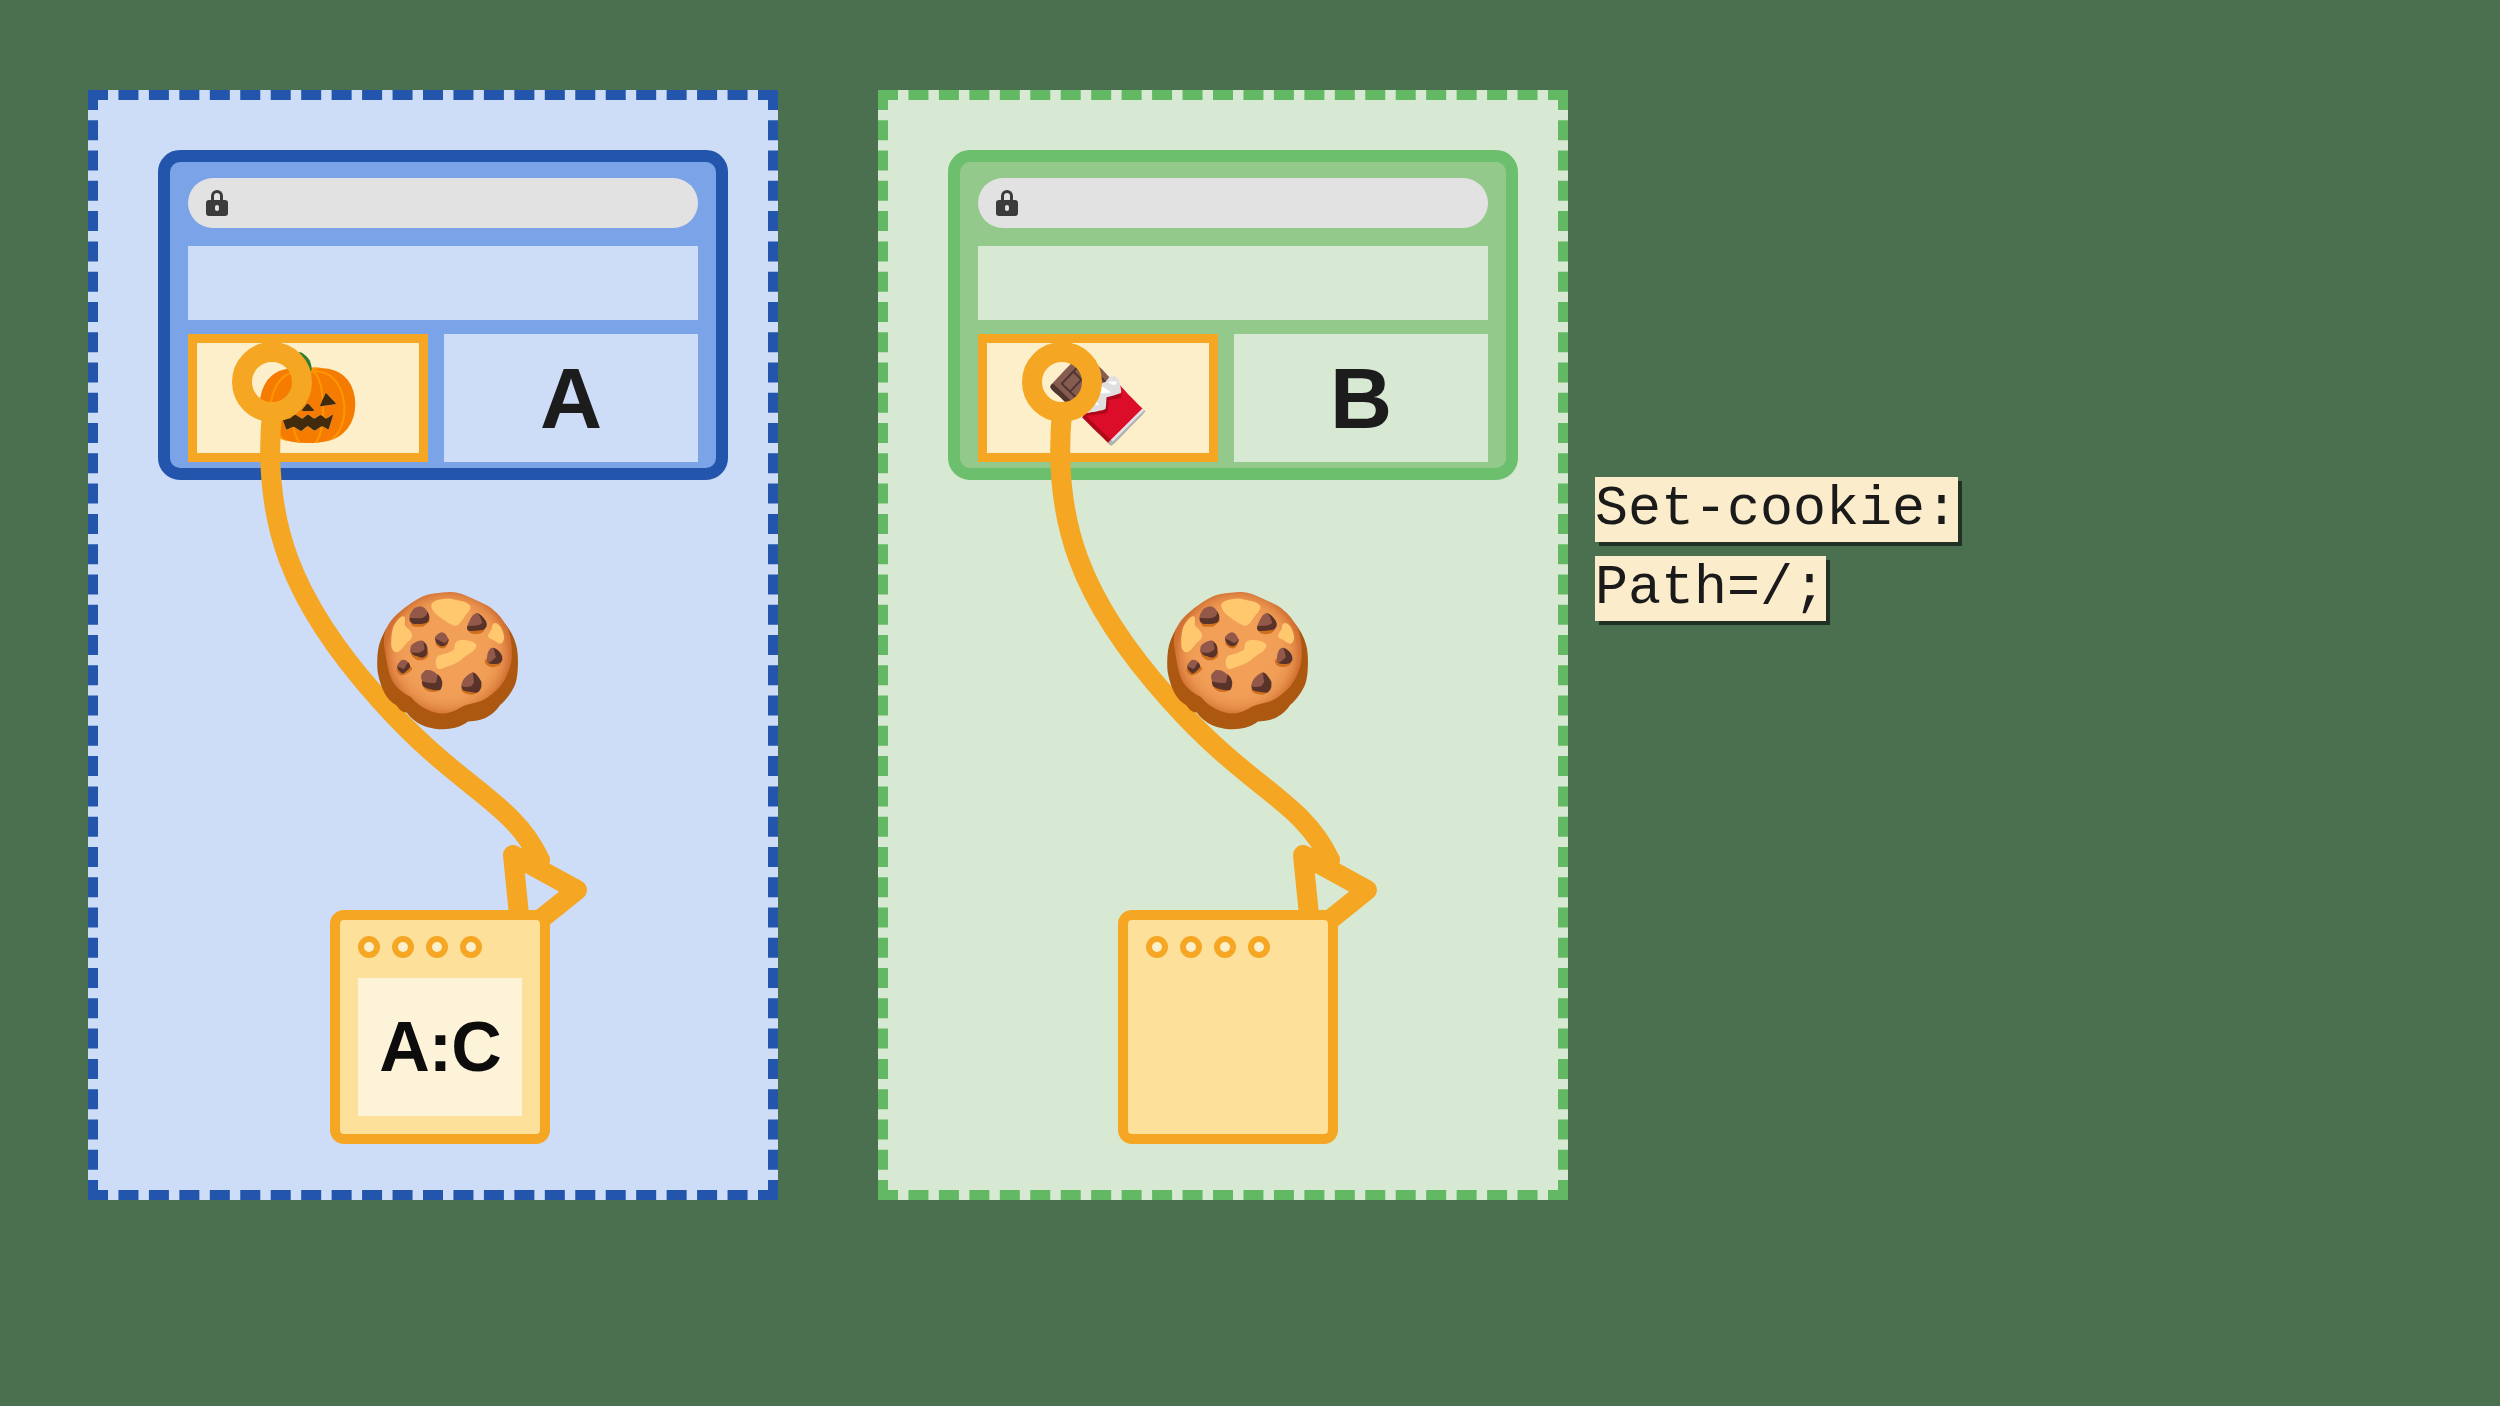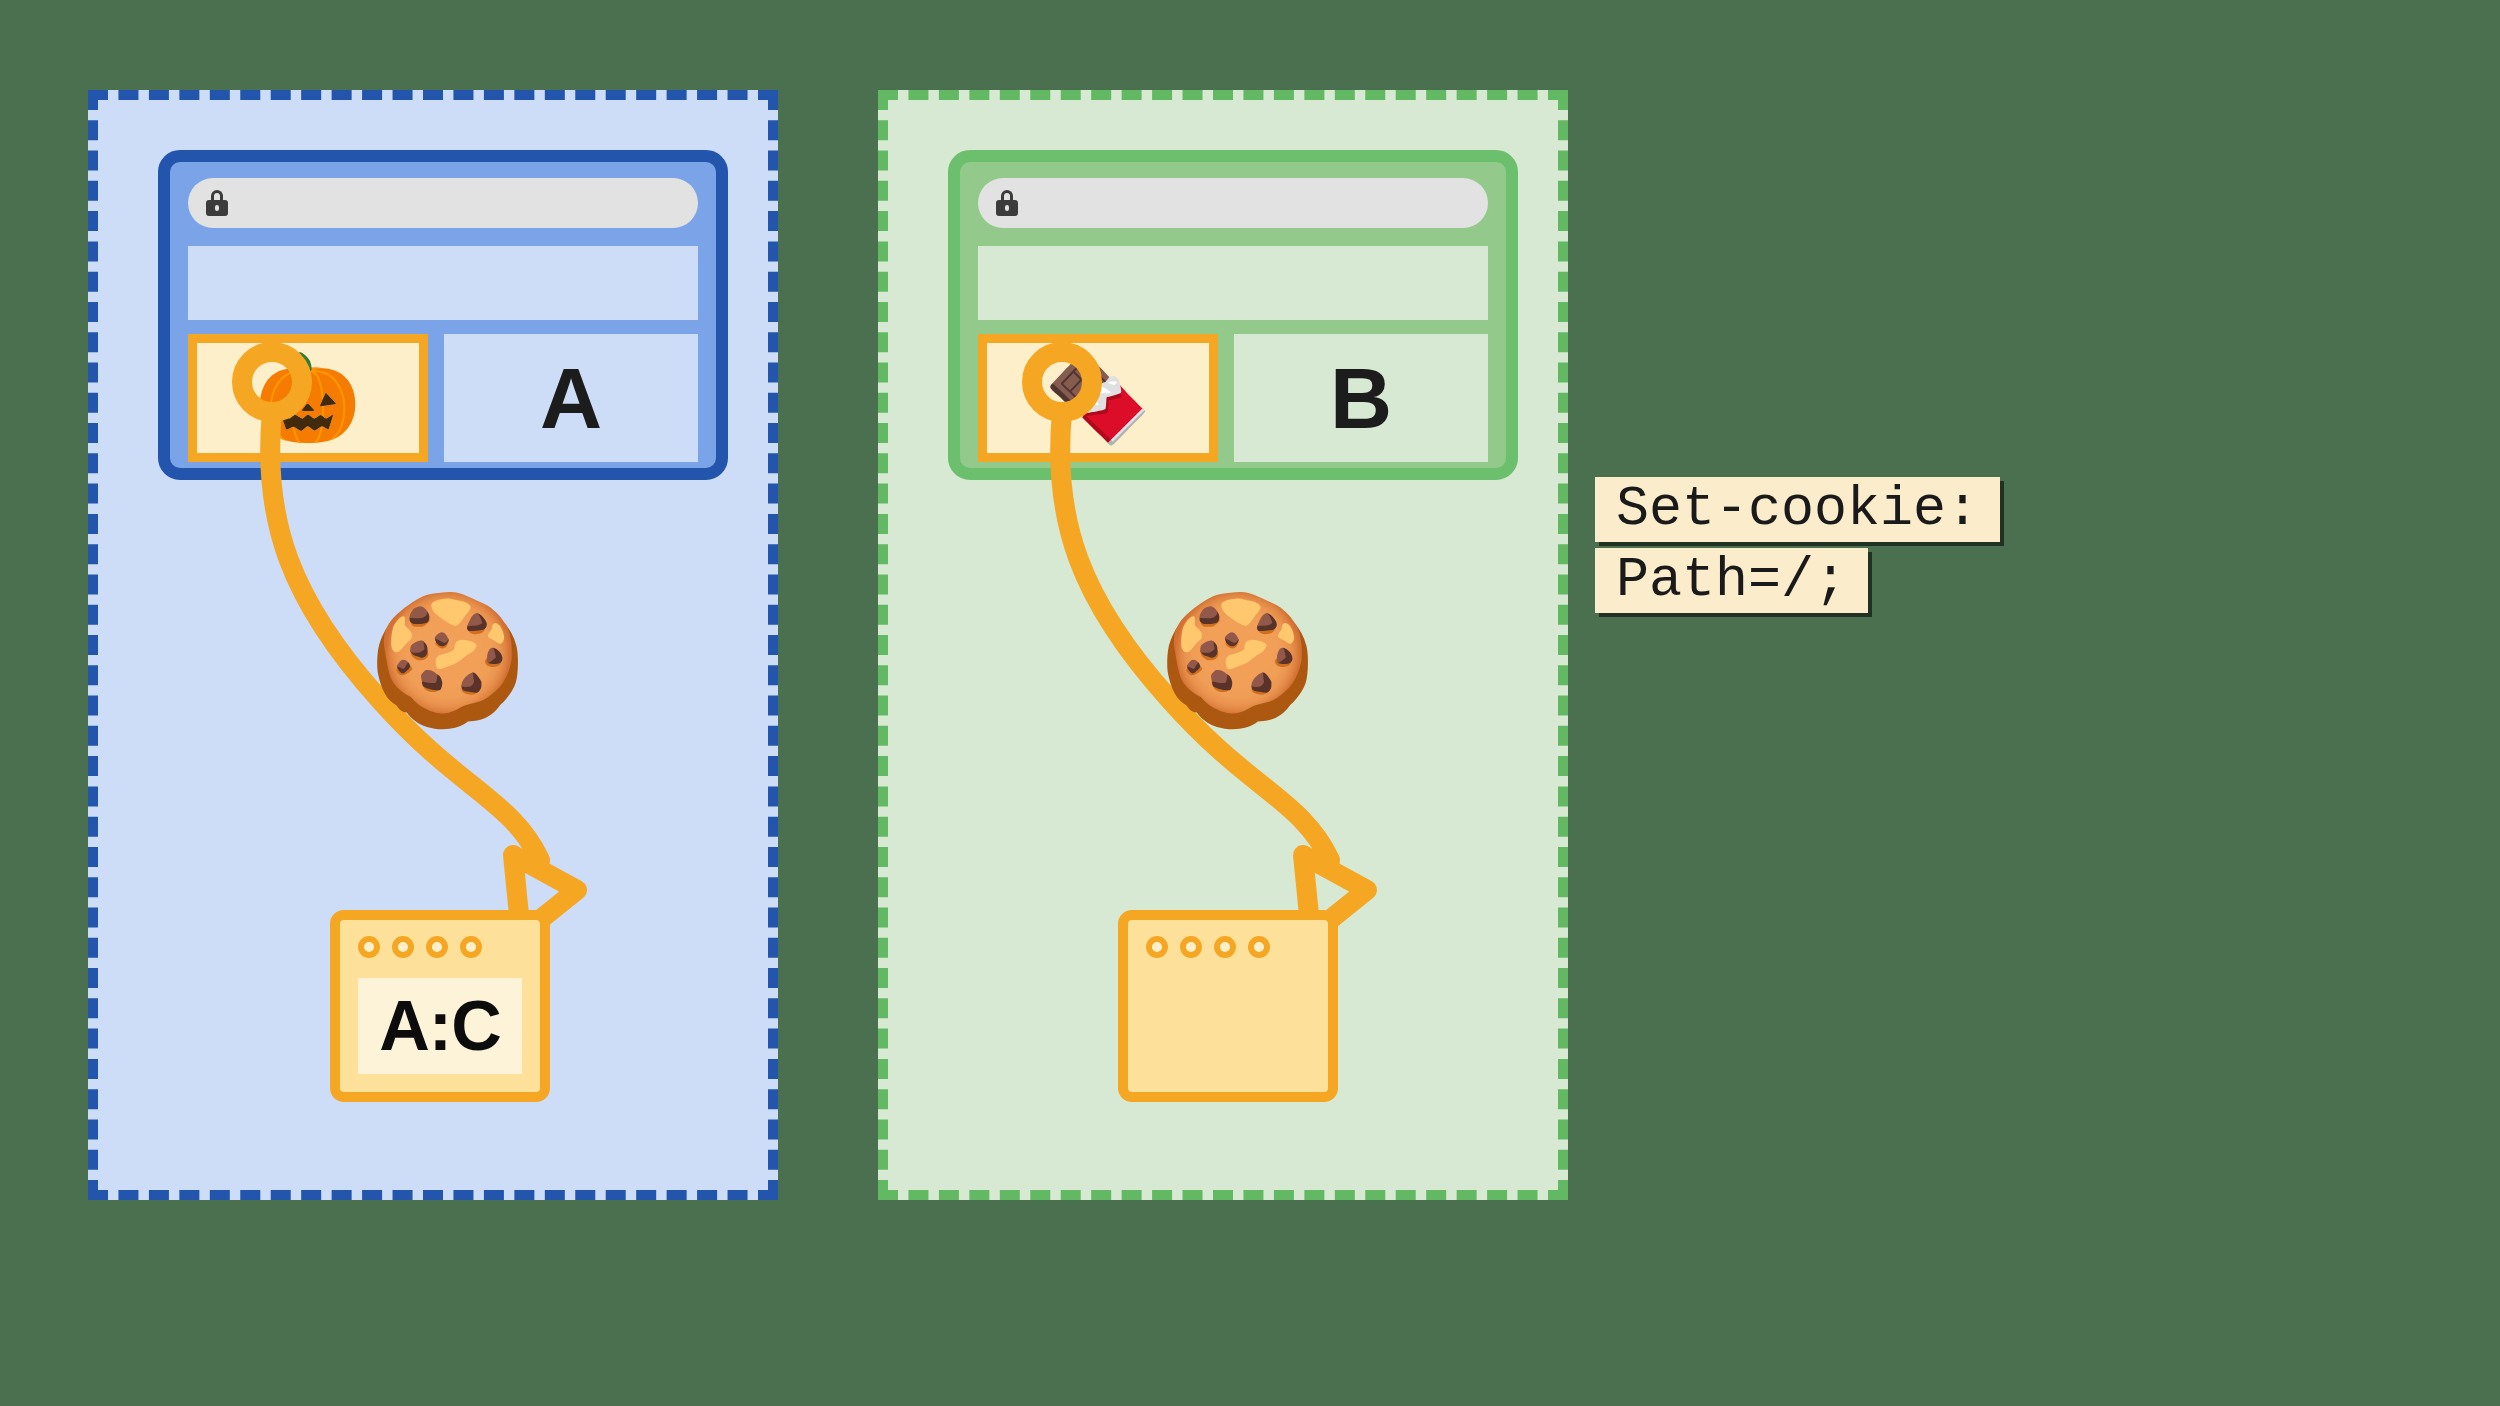--- a/index.html
+++ b/index.html
@@ -164,21 +164,21 @@
     font-size: 128px;
     line-height: 1;
   }
   .cookie.a { left: 368px; top: 596px; }
   .cookie.b { left: 1158px; top: 596px; }
 
   
   .storage {
     position: absolute;
     width: 220px;
-    height: 192px;
+    height: 234px;
     background: #fde09a;
     border: 10px solid #f5a623;
     border-radius: 14px;
     box-sizing: border-box;
   }
   .storage.a { left: 330px; top: 910px; }
   .storage.b { left: 1118px; top: 910px; }
   .storage .dots {
     position: absolute;
     left: 18px;
@@ -218,24 +218,24 @@
     display: flex;
     flex-direction: column;
     align-items: flex-start;
   }
   .code-line {
     background: #fbedcb;
     color: #1a1a1a;
     font-family: "Liberation Mono", "DejaVu Sans Mono", monospace;
     font-size: 55px;
     line-height: 1.04;
-    padding: 4px 21px;
+    padding: 4px 0;
     white-space: pre;
     box-shadow: 4px 4px 0 rgba(0,0,0,0.55);
-    margin-bottom: 6px;
+    margin-bottom: 14px;
   }
   .code-line.bold { font-weight: bold; }
 </style>
 </head>
 <body>
 
 <div class="partition blue">
 
   <div class="browser blue">
     <div class="addressbar">

